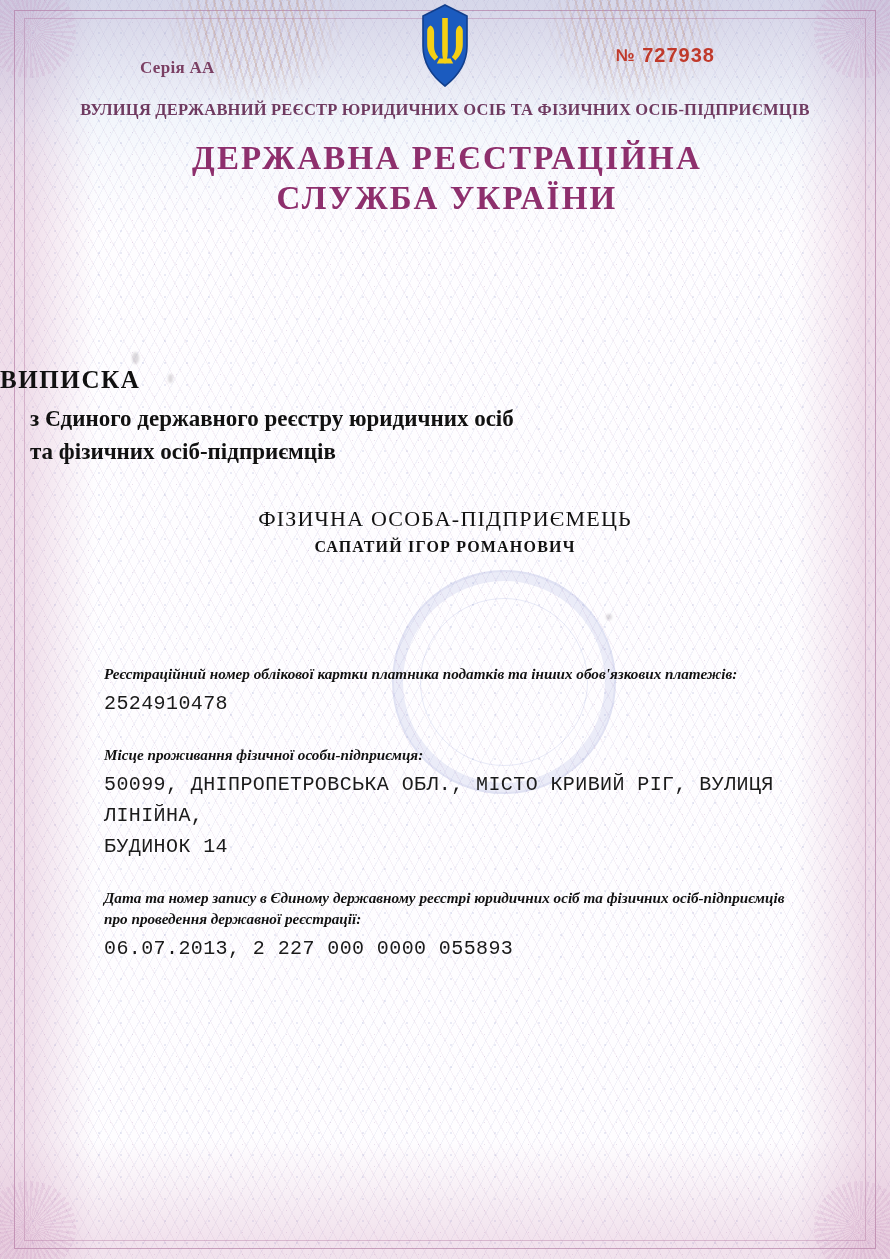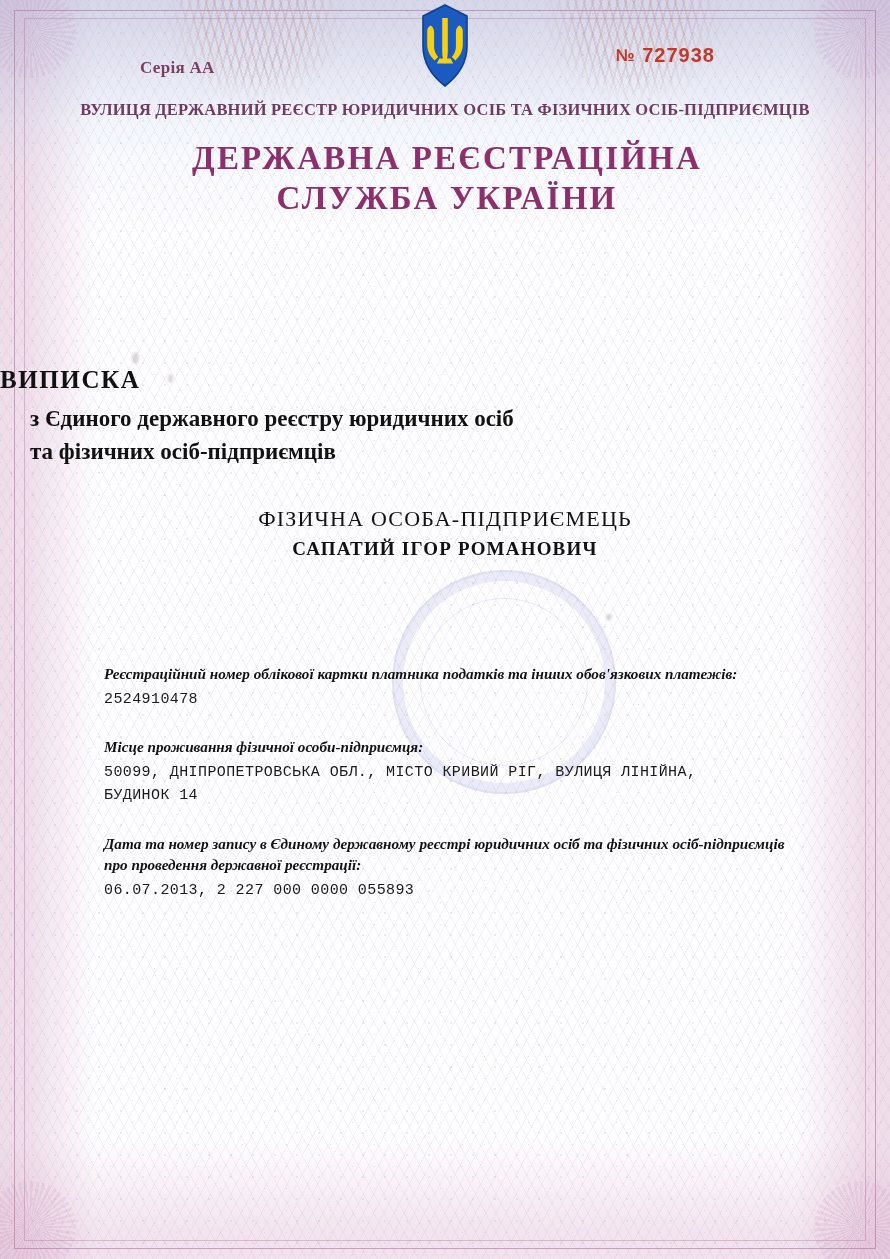--- a/index.html
+++ b/index.html
@@ -189,21 +189,21 @@
     margin-top: 20px;
   }
   .subject .kind {
     display: block;
     font-size: 22px;
     letter-spacing: 1.2px;
     margin-bottom: 6px;
   }
   .subject .name {
     display: block;
-    font-size: 19px;
+    font-size: 16px;
     font-weight: 700;
     letter-spacing: 1.2px;
   }
 
   
   .stamp {
     position: absolute;
     left: 392px; top: 570px;
     width: 220px; height: 220px;
     border-radius: 50%;
@@ -232,21 +232,21 @@
     font-family: "Liberation Serif", serif;
     font-style: italic;
     font-weight: 700;
     font-size: 15.2px;
     color: #111;
     line-height: 1.38;
     margin-bottom: 3px;
   }
   .field-value {
     font-family: "Liberation Mono", monospace;
-    font-size: 15px;
+    font-size: 20px;
     color: #1a1a1a;
     letter-spacing: .4px;
     line-height: 1.55;
     white-space: pre-line;
   }
 
   
   .smudge {
     position: absolute;
     background: rgba(120,110,120,0.25);

